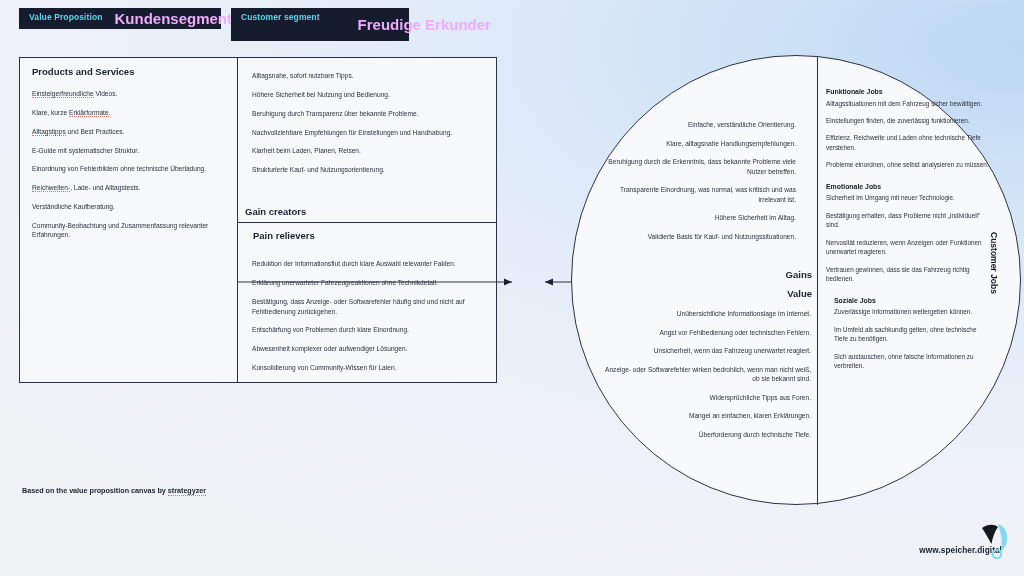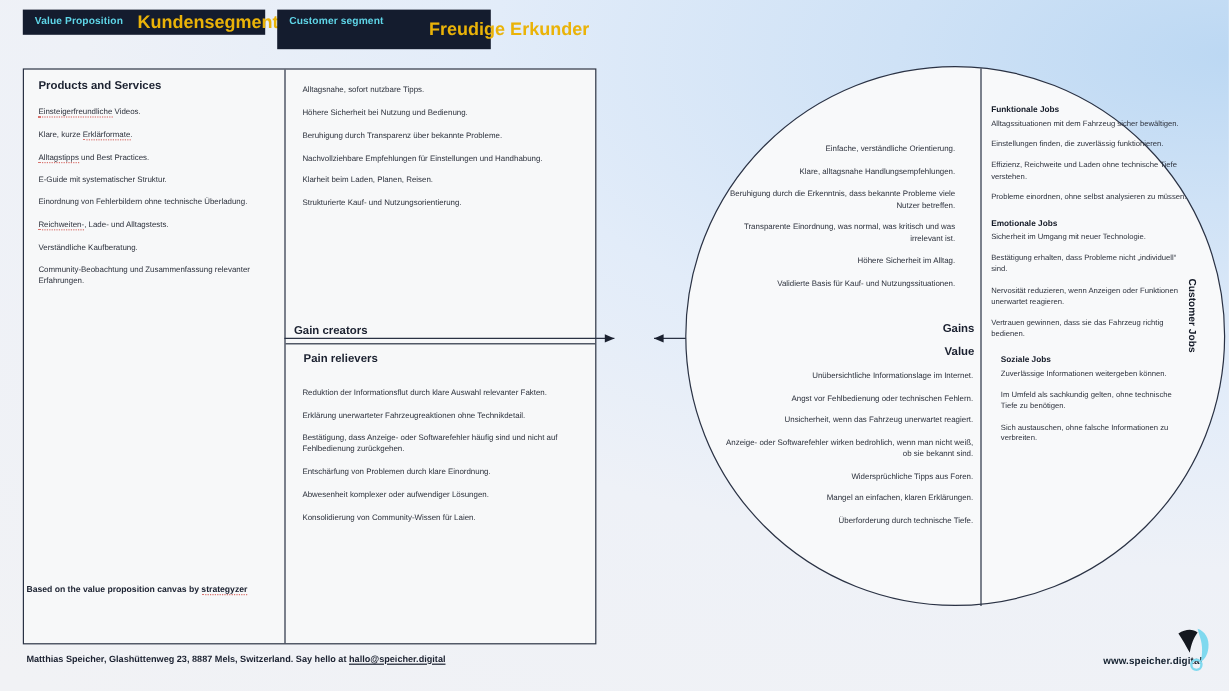--- a/index.html
+++ b/index.html
@@ -24,36 +24,36 @@
     padding:0 10px;
   }
   .badge .kicker{
     color:#5fd6e8;
     font-size:8.5px;
     font-weight:700;
     letter-spacing:.1px;
     white-space:nowrap;
   }
   .badge .main{
-    color:#eab308;
+    color:#f0abfc;
     font-size:15px;
     font-weight:600;
     white-space:nowrap;
   }
   #badge-vp{ left:19px; top:8px; width:202px; height:21px; }
   #badge-vp .kicker{ align-self:flex-start; margin-top:4px; }
   #badge-vp .main{ margin-left:12px; }
   #badge-cs{ left:231px; top:8px; width:178px; height:33px; }
   #badge-cs .kicker{ align-self:flex-start; margin-top:4px; }
   #badge-cs .main{ margin-left:14px;padding-left:24px; }
 
   
   #vp-square{
     position:absolute;
-    left:19px; top:57px; width:478px; height:480px;
+    left:19px; top:57px; width:478px; height:326px;
     border:1.4px solid #2a3244;
     background:#f7f8f9;
     box-sizing:border-box;
     display:flex;
   }
   #vp-left-col{
     width:218px;
     border-right:1.4px solid #2a3244;
     box-sizing:border-box;
     padding:8px 12px 0 12px;
@@ -302,21 +302,20 @@
       <div class="jobs-item">Zuverlässige Informationen weitergeben können.</div>
       <div class="jobs-item">Im Umfeld als sachkundig gelten, ohne technische Tiefe zu benötigen.</div>
       <div class="jobs-item">Sich austauschen, ohne falsche Informationen zu verbreiten.</div>
     </div>
   </div>
 
   <div id="customer-jobs-label">Customer Jobs</div>
 
   <div id="credit"><span>Based on the value proposition canvas by </span><span class="link">strategyzer</span></div>
 
-  <div id="contact"><span>Matthias Speicher, Glashüttenweg 23, 8887 Mels, Switzerland. Say hello at </span><span class="email">hallo@speicher.digital</span></div>
 
   <div id="site-url">www.speicher.digital</div>
 
   <svg id="logo" viewBox="0 0 38 42">
     <path d="M20 6 C26 8 30 14 29 22 C28.4 28 25.5 32 22.5 33.5 C24 28 24.5 20 22 13 Z" fill="#7fd9ef"></path>
     <path d="M4 10 C10 6 16 6 20 9 C17 13 14.5 19 13.5 26 C10.5 21 7.5 15 4 10 Z" fill="#14181f"></path>
     <circle cx="19" cy="36" r="4.2" fill="none" stroke="#7fd9ef" stroke-width="2"></circle>
   </svg>
 
 </div>

